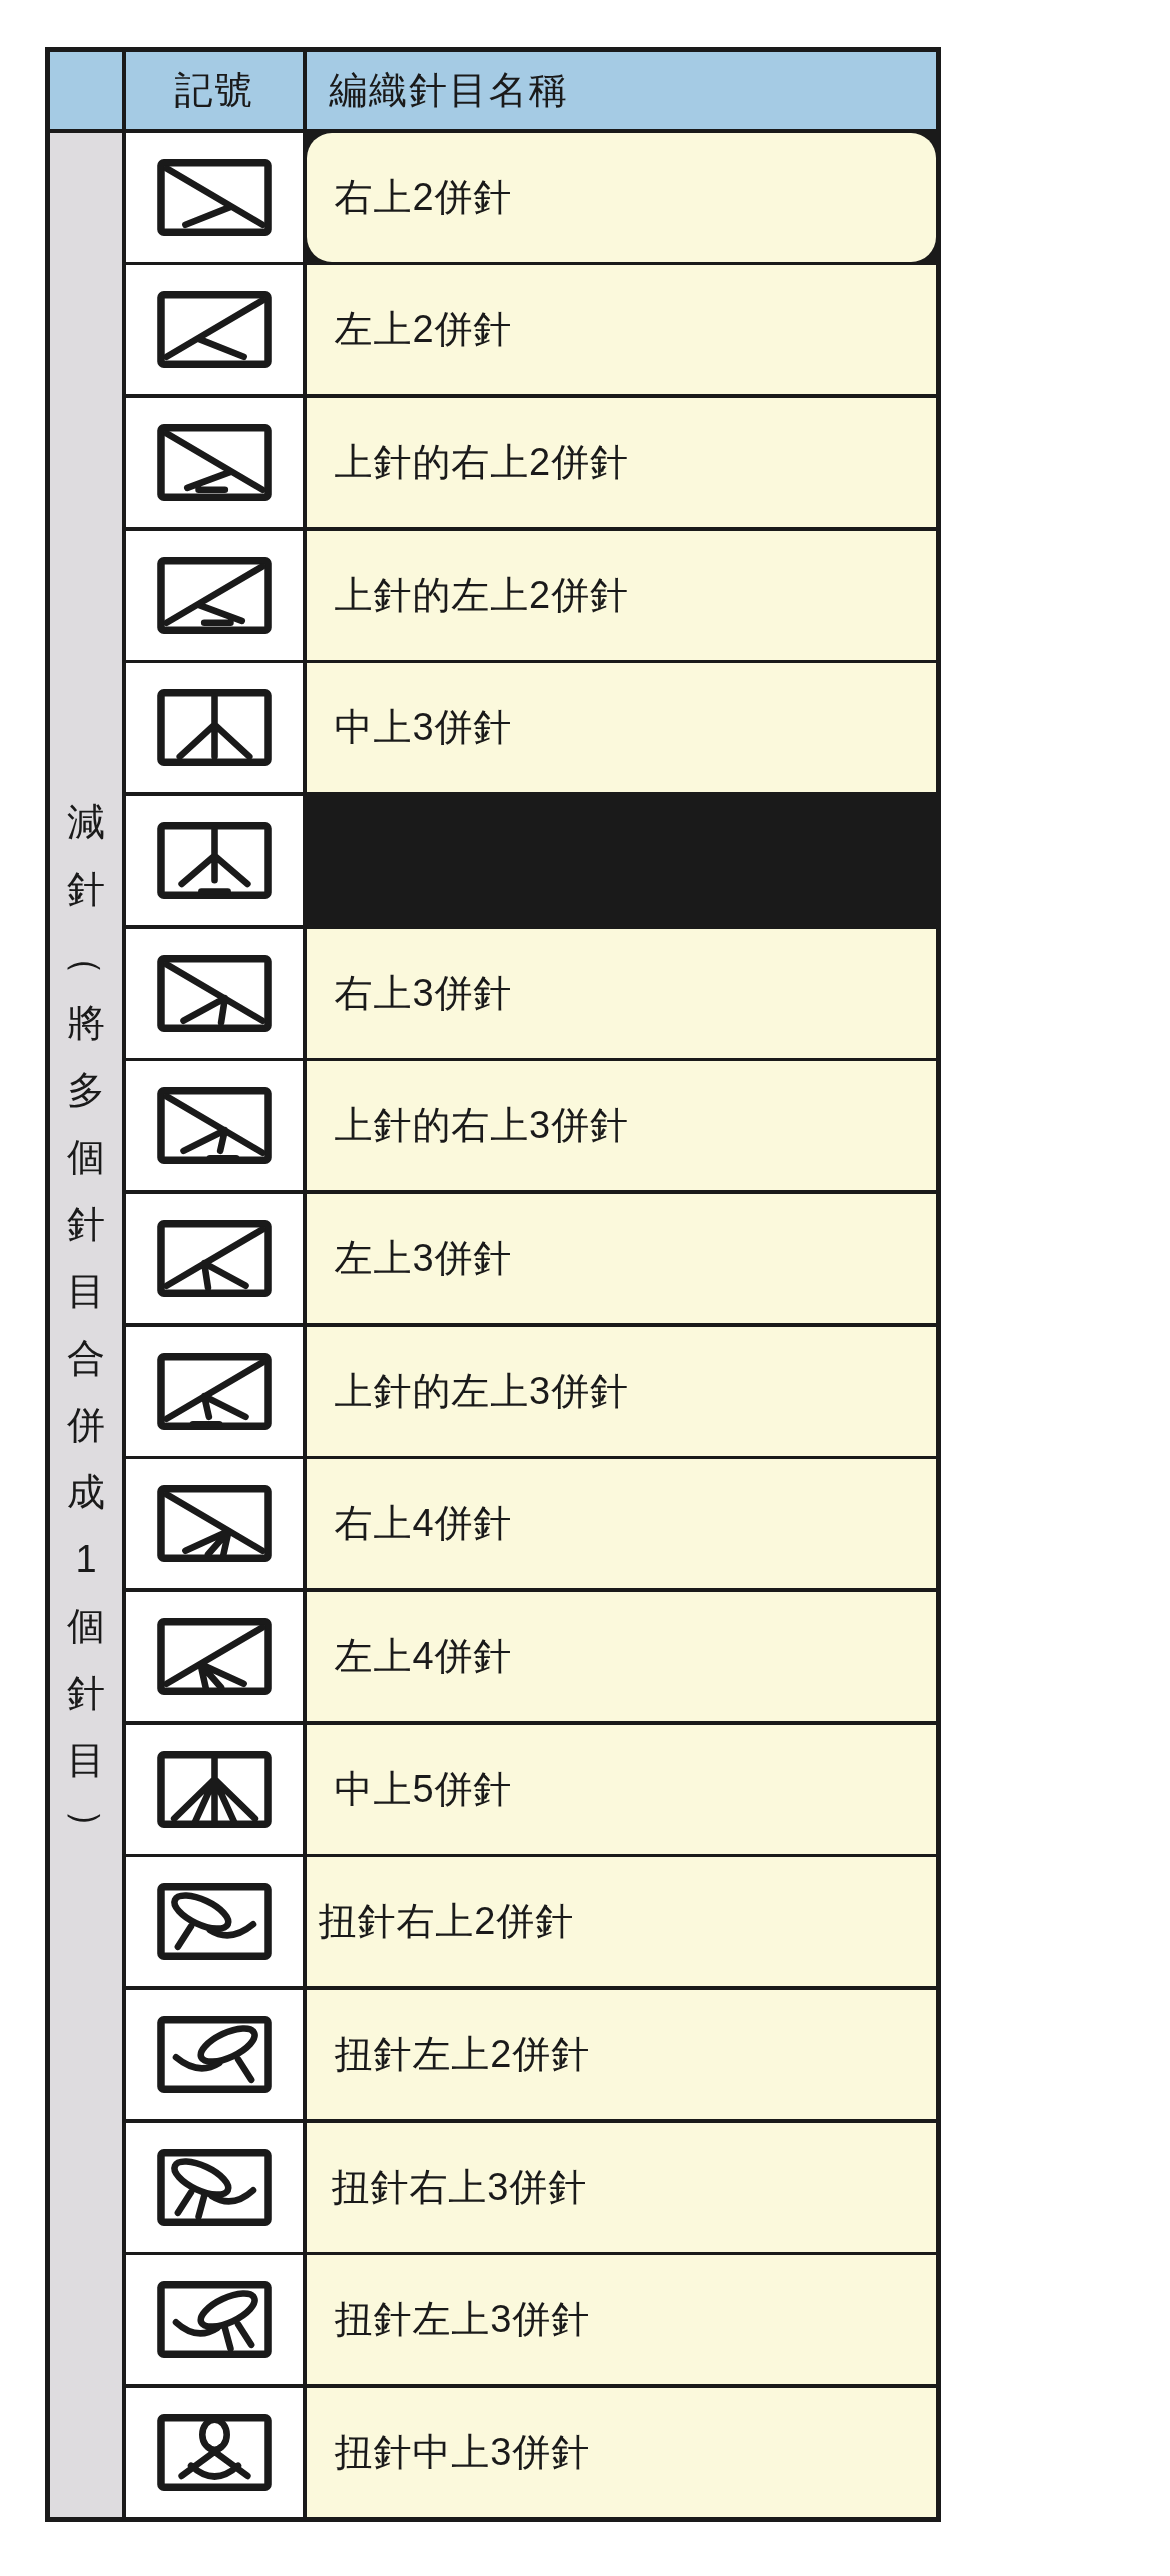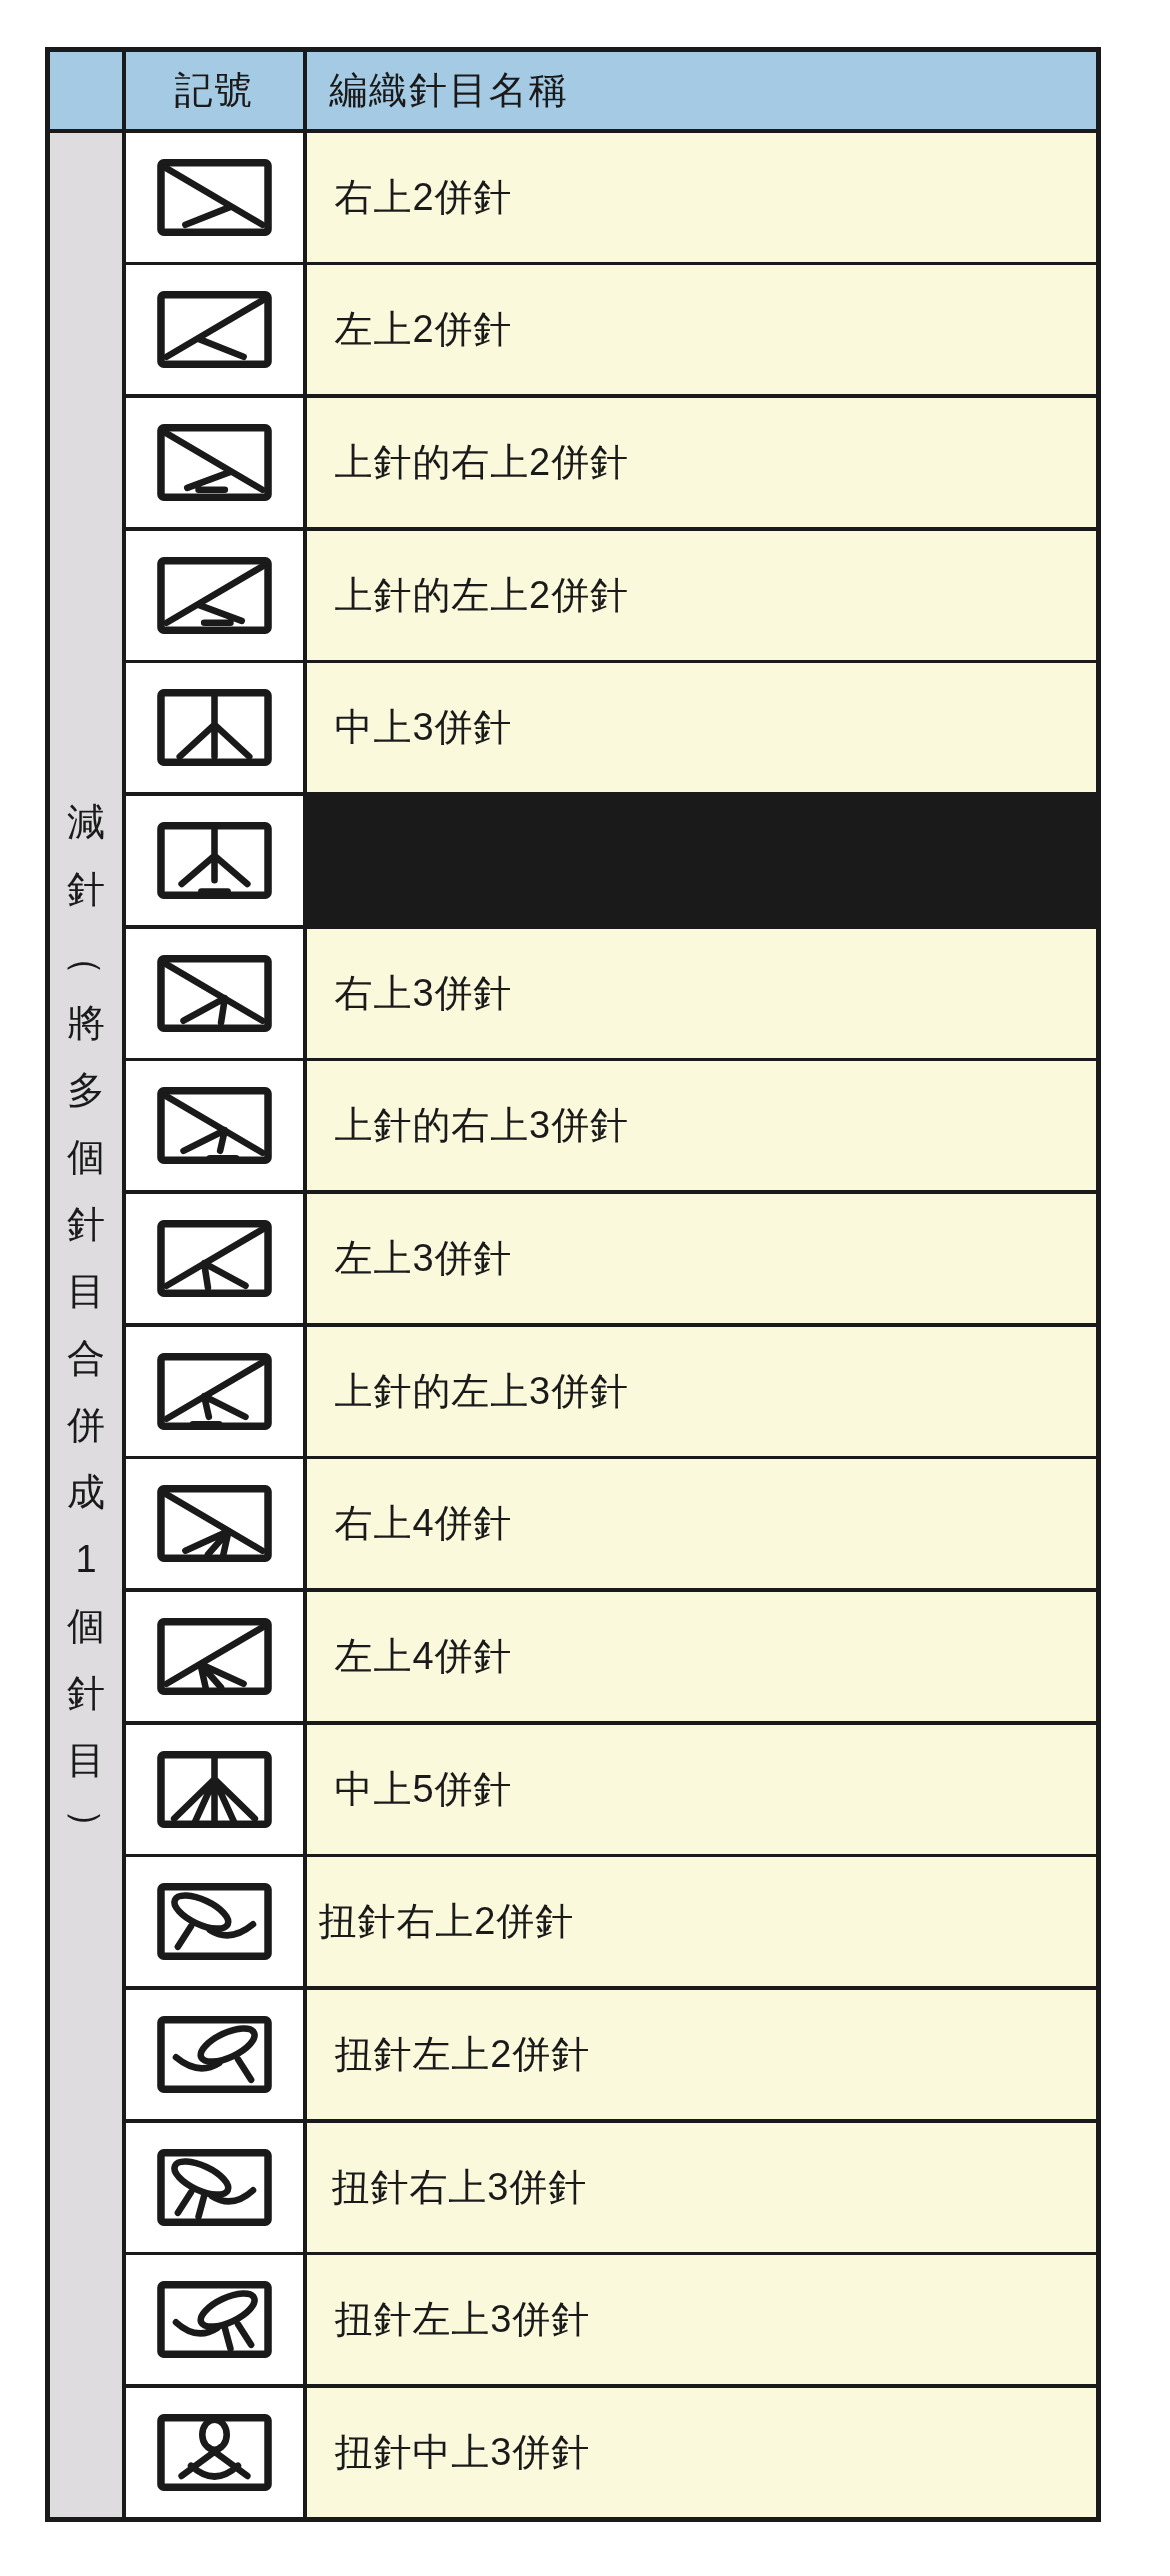--- a/index.html
+++ b/index.html
@@ -2,21 +2,21 @@
 <html style="font-size:15px"><head>
 <meta charset="utf-8">
 <style>
   html,body { margin:0; padding:0; }
   body {
     width:1171px; height:2576px; background:#ffffff;
     font-family:"Liberation Sans","DejaVu Sans",sans-serif;
     color:#1a1a1a; position:relative;
   }
   .table {
-    position:absolute; left:45px; top:47px; width:1056px; height:2475px;
+    position:absolute; left:45px; top:47px; width:896px; height:2475px;
     box-sizing:border-box; border:5.7px solid #1a1a1a; background:#1a1a1a;
     display:grid; grid-template-columns:72px 177px 1fr;
     grid-template-rows:77px repeat(18, 1fr); gap:3.8px;
   }
   .hdr { background:#a5cbe4; display:flex; align-items:center; font-size:38px; letter-spacing:1.9px; }
   .hdr-center { justify-content:center; }
   .hdr-name { padding-left:22.6px; }
   .side {
     background:#dedcdf; grid-column:1; grid-row:2 / span 18;
     display:flex; flex-direction:column; align-items:center; justify-content:center;
@@ -155,21 +155,21 @@
       <div class="ch">目</div>
       <div class="ch rot">）</div>
     </div>
 
 <div class="symcell" style="grid-area: 2 / 2;">
       <svg class="sym" width="115" height="77" viewBox="0 0 122 82">
         <rect class="sbox" x="4" y="4" width="114" height="74" rx="3"></rect>
         <use href="#sym-k2tog-right"></use>
       </svg>
     </div>
-    <div class="namecell" style="grid-area: 2 / 3;">右上2併針</div>
+    <div class="namecell" style="grid-area: 2 / 3; border-radius: 25px;">右上2併針</div>
     <div class="symcell" style="grid-area: 3 / 2;">
       <svg class="sym" width="115" height="77" viewBox="0 0 122 82">
         <rect class="sbox" x="4" y="4" width="114" height="74" rx="3"></rect>
         <use href="#sym-k2tog-left"></use>
       </svg>
     </div>
     <div class="namecell" style="grid-area: 3 / 3;">左上2併針</div>
     <div class="symcell" style="grid-area: 4 / 2;">
       <svg class="sym" width="115" height="77" viewBox="0 0 122 82">
         <rect class="sbox" x="4" y="4" width="114" height="74" rx="3"></rect>

